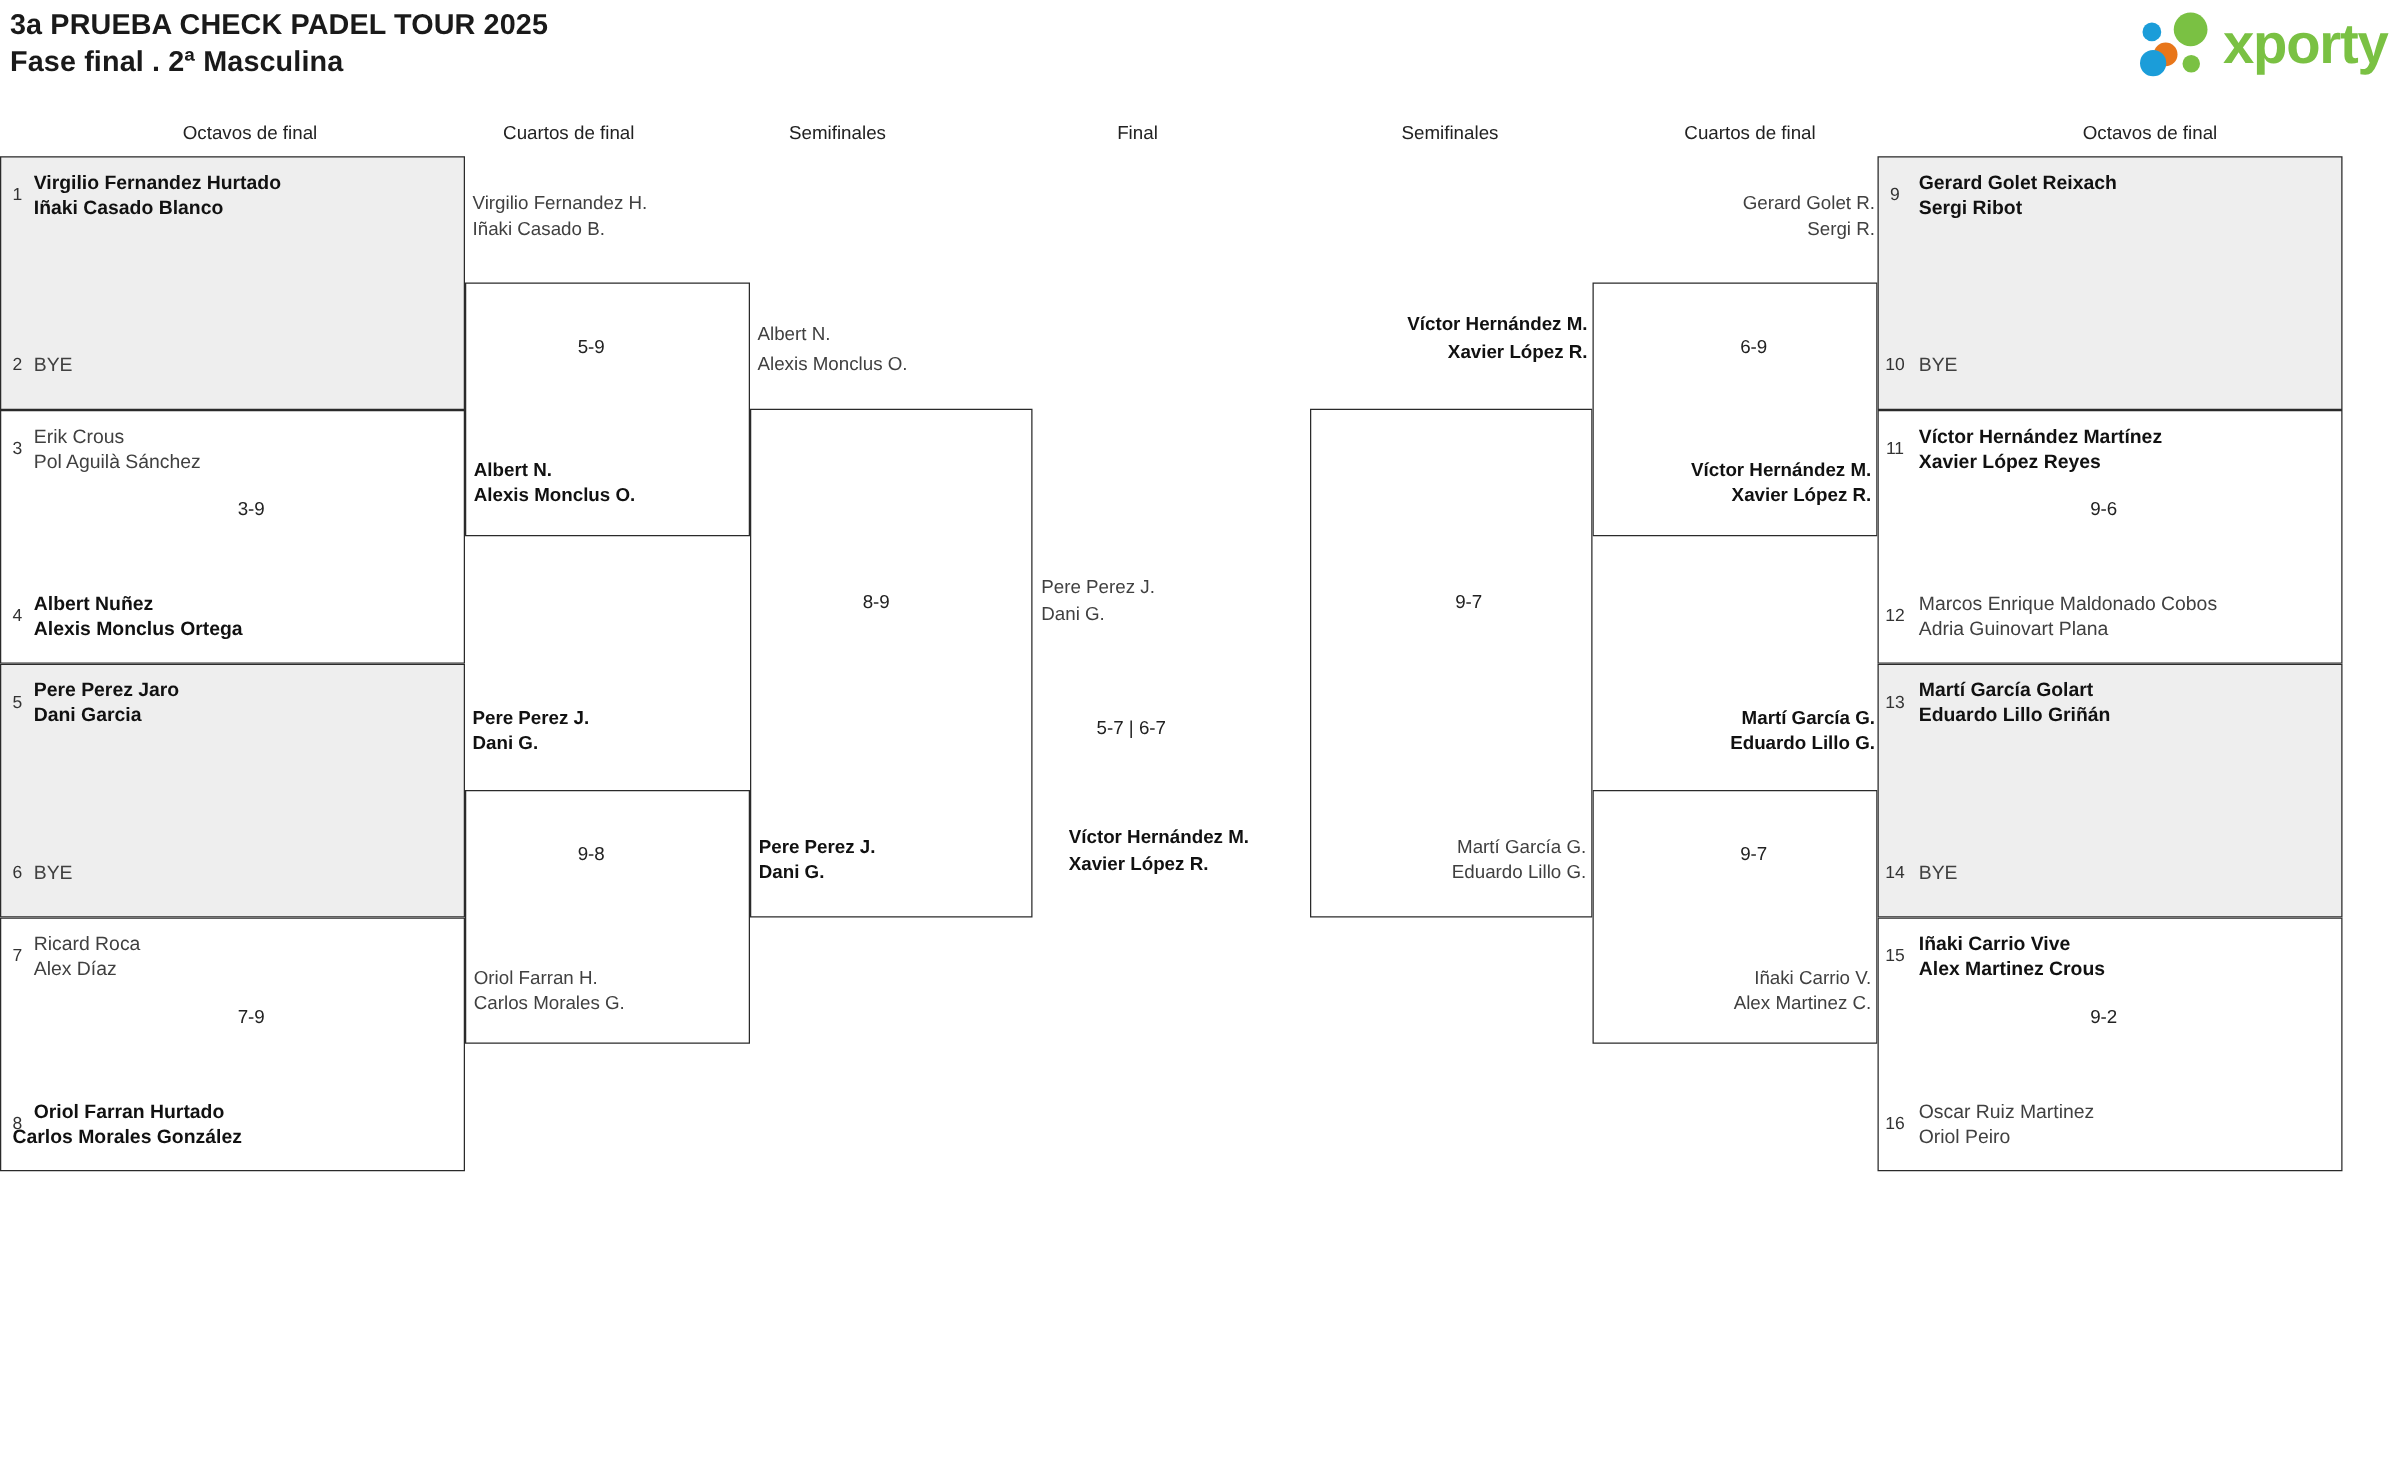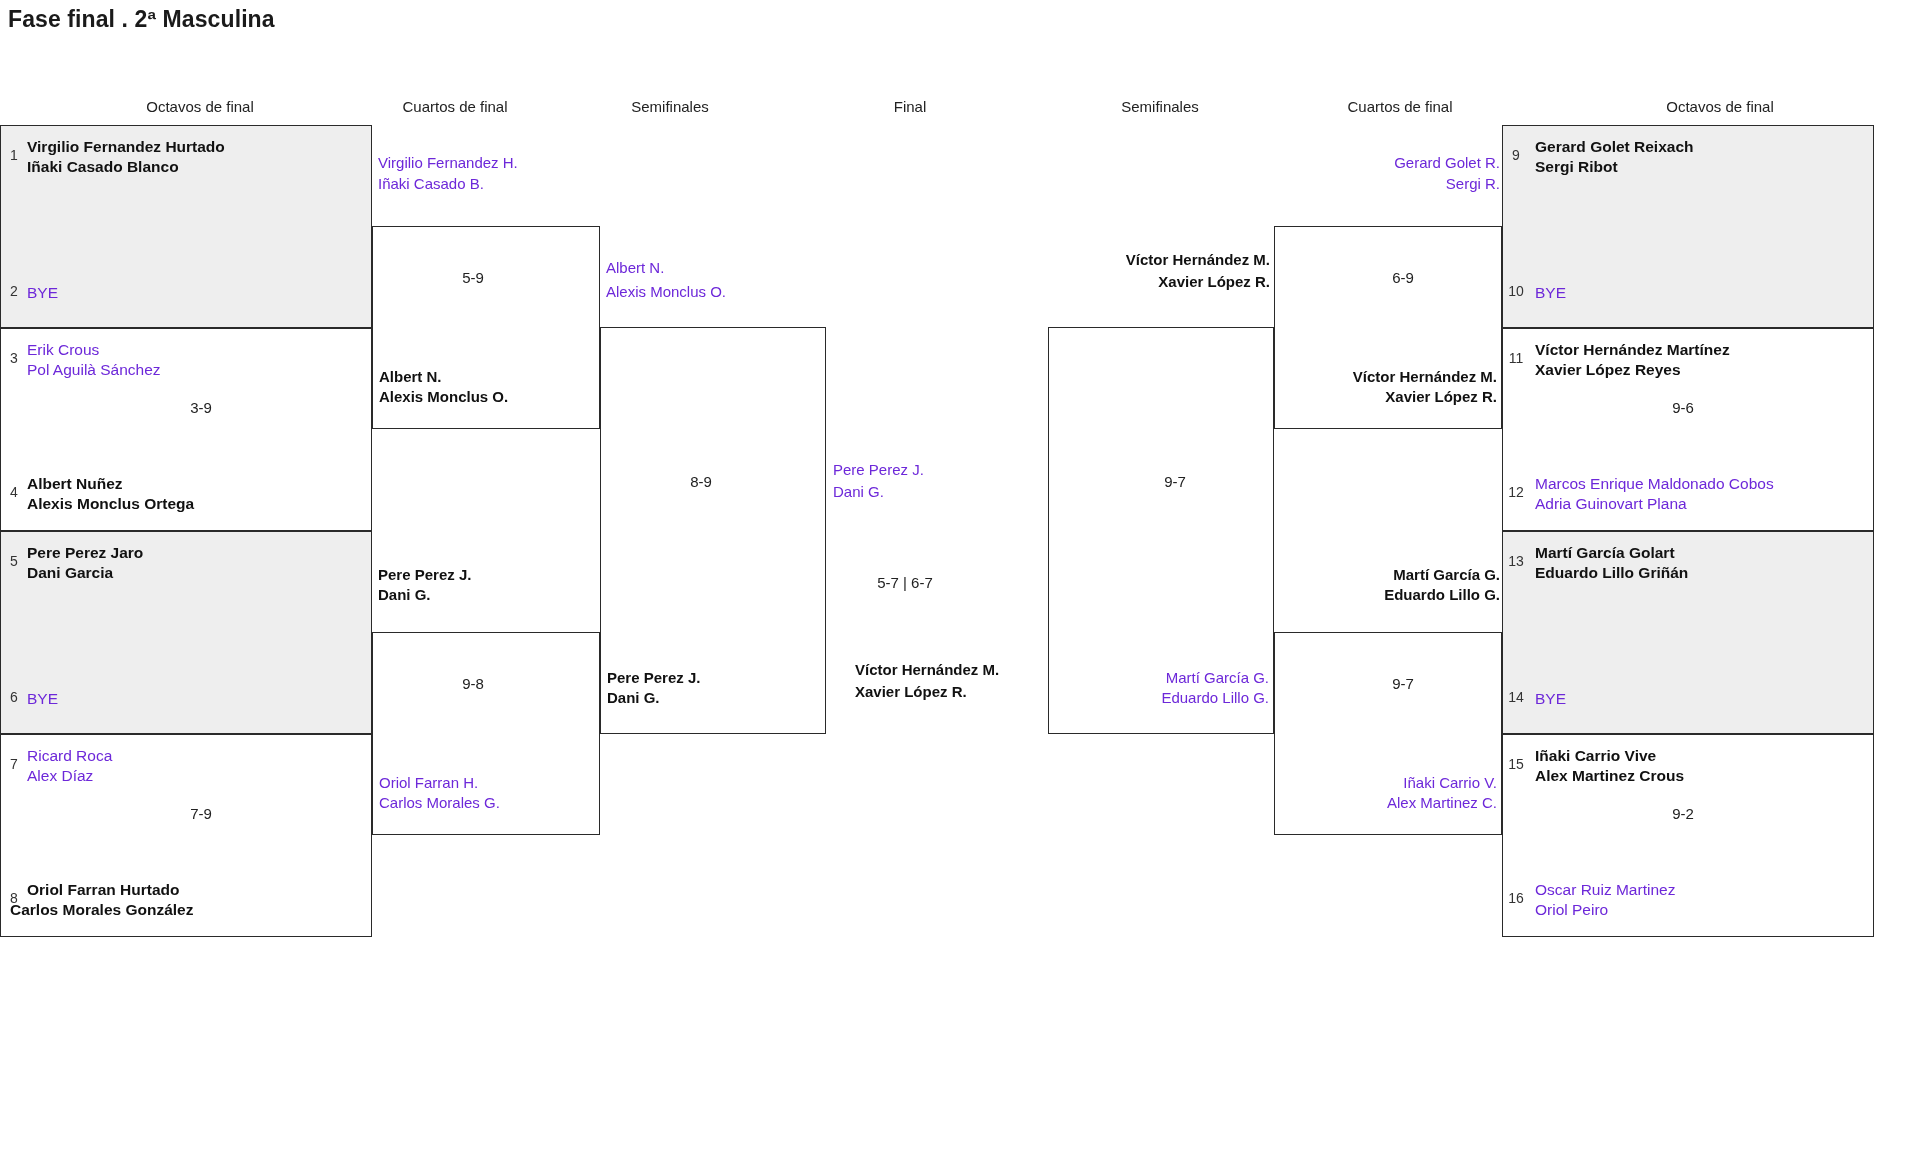--- a/index.html
+++ b/index.html
@@ -39,37 +39,48 @@
 
   .seed {
     position: absolute; font-size: 14px; color: #333; width: 22px;
     text-align: center;
   }
   .team {
     position: absolute; font-size: 15.5px; line-height: 19px;
     white-space: nowrap;
   }
   .team.win { font-weight: bold; color: #111; }
-  .team.lose { font-weight: normal; color: #6d28d9; }
+  .team.lose { font-weight: normal; color: #404040; }
   .team.small { font-size: 15px; line-height: 19px; }
 
   .score {
     position: absolute; font-size: 15px; color: #222;
     text-align: center; white-space: nowrap;
   }
 </style>
 </head>
 <body>
 
 <div id="root">
 
   <div class="hdr">
+    <div class="hdr-l1">3a PRUEBA CHECK PADEL TOUR 2025</div>
     <div class="hdr-l2">Fase final . 2ª Masculina</div>
   </div>
 
+  <div class="logo">
+    <div class="logo-dots">
+      <div class="dot" style="left:2px;  top:10px; width:15px; height:15px; background:#1b9dd9;"></div>
+      <div class="dot" style="left:11px; top:26px; width:19px; height:19px; background:#e8761a;"></div>
+      <div class="dot" style="left:27px; top:2px;  width:27px; height:27px; background:#7ac143;"></div>
+      <div class="dot" style="left:0px;  top:32px; width:21px; height:21px; background:#1b9dd9;"></div>
+      <div class="dot" style="left:34px; top:36px; width:14px; height:14px; background:#7ac143;"></div>
+    </div>
+    <div class="logo-word">xporty</div>
+  </div>
 
   <div class="rlabel" style="left:30px;   top:98px; width:340px;">Octavos de final</div>
   <div class="rlabel" style="left:320px;  top:98px; width:270px;">Cuartos de final</div>
   <div class="rlabel" style="left:550px;  top:98px; width:240px;">Semifinales</div>
   <div class="rlabel" style="left:810px;  top:98px; width:200px;">Final</div>
   <div class="rlabel" style="left:1040px; top:98px; width:240px;">Semifinales</div>
   <div class="rlabel" style="left:1265px; top:98px; width:270px;">Cuartos de final</div>
   <div class="rlabel" style="left:1550px; top:98px; width:340px;">Octavos de final</div>
 
   <div class="mbox shaded" style="left:0px; top:125px; width:372px; height:203px;">

